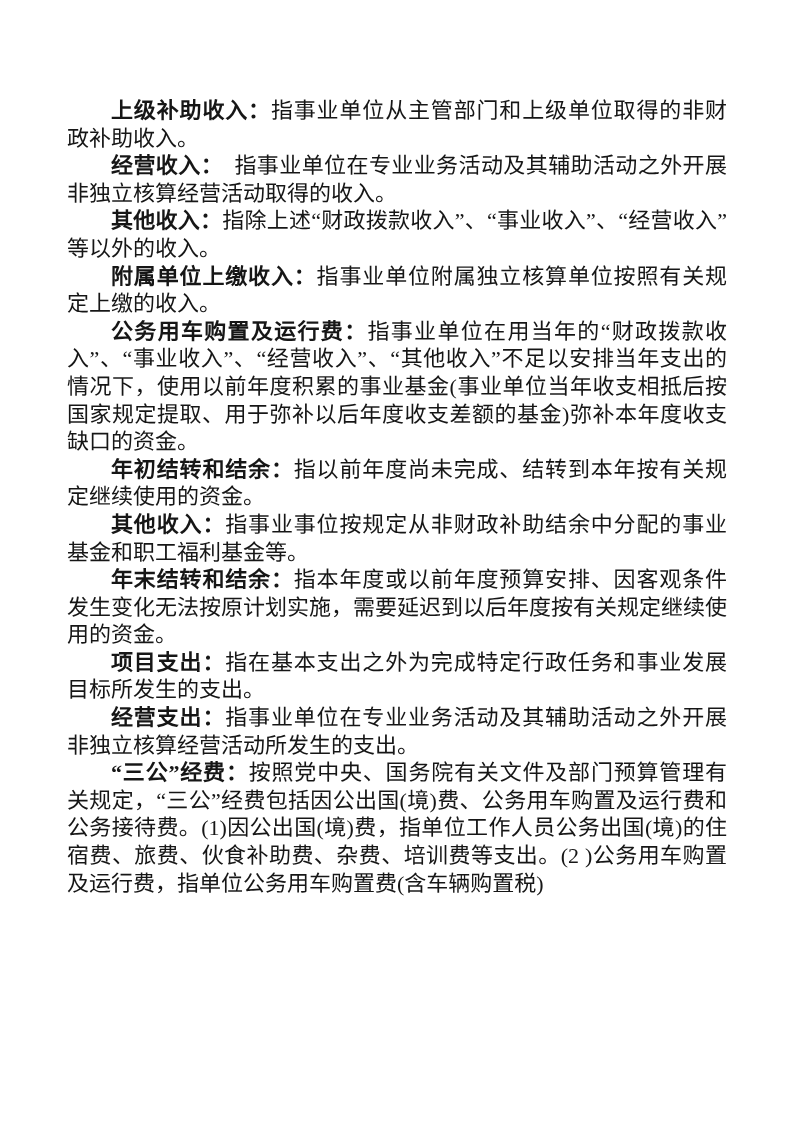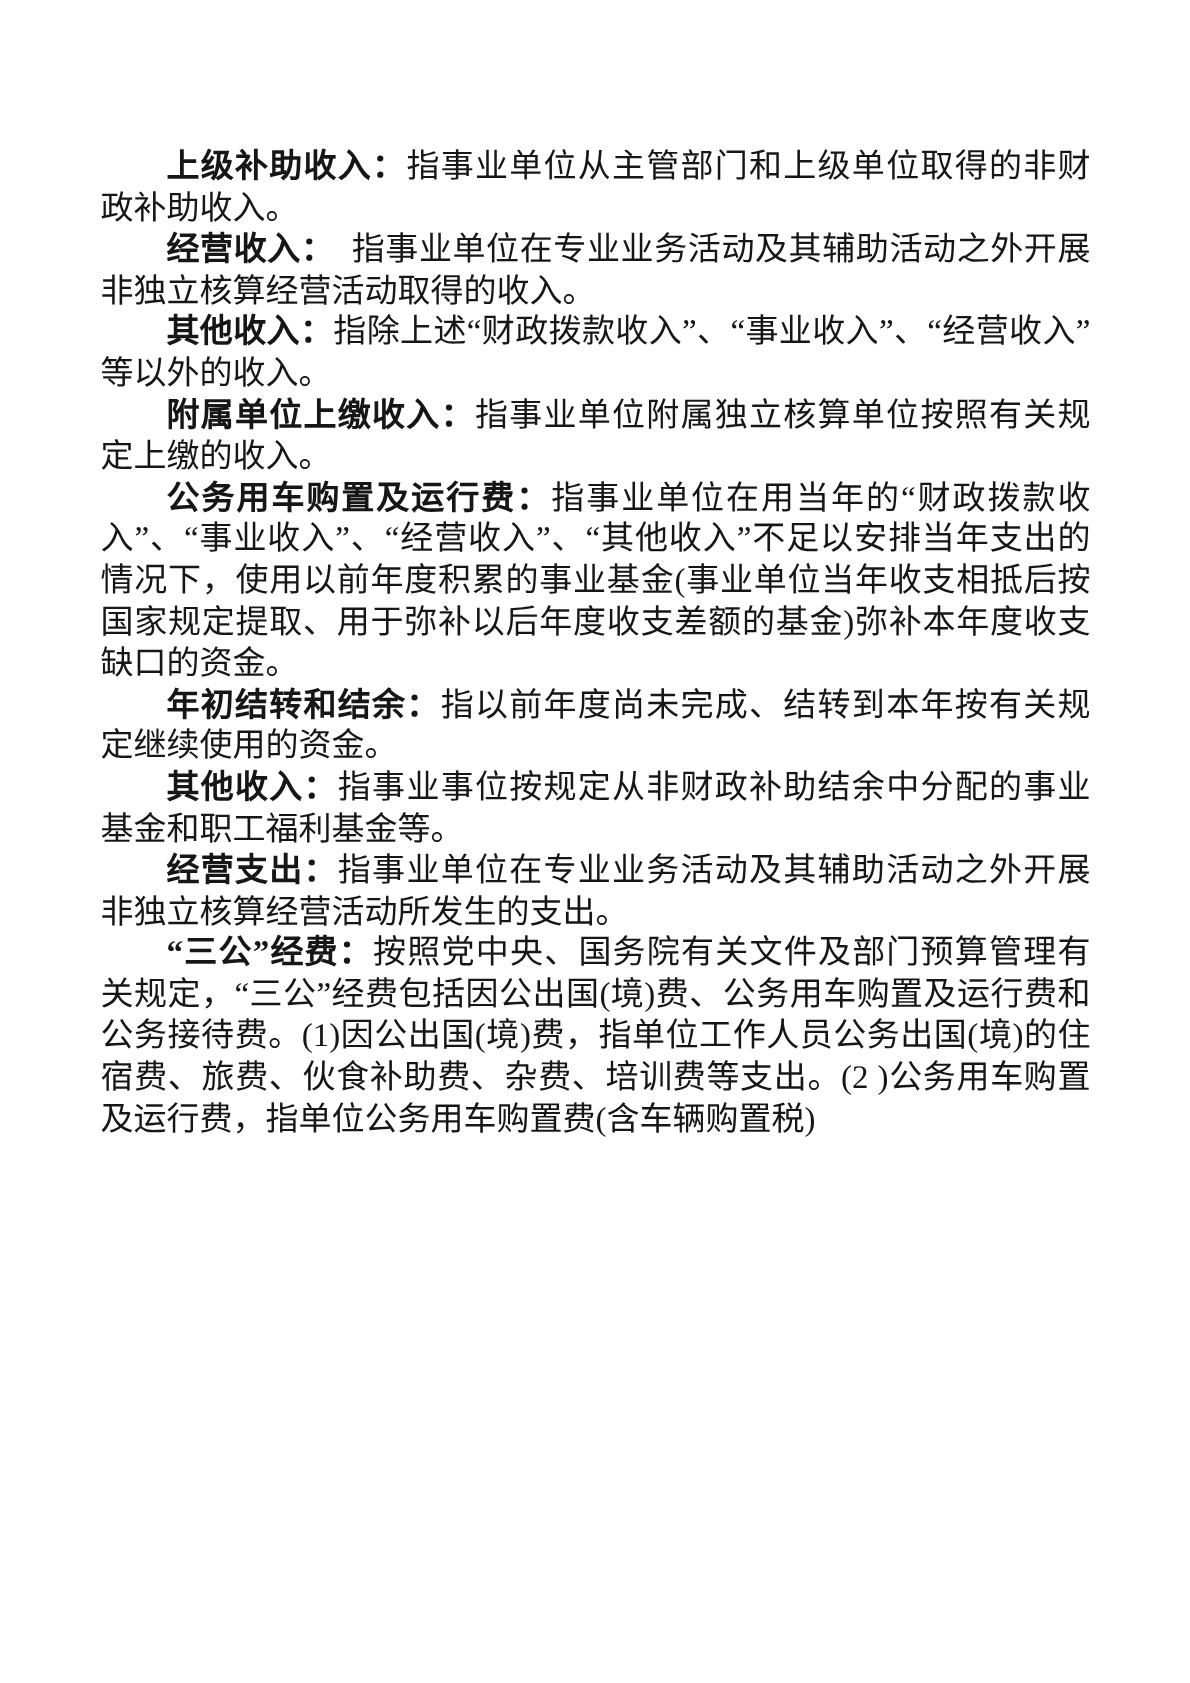--- a/index.html
+++ b/index.html
@@ -52,21 +52,23 @@
     <p class="para"><span class="term">其他收入：</span><span class="def">指除上述“财政拨款收入”、“事业收入”、“经营收入”等以外的收入。</span></p>
 
     <p class="para"><span class="term">附属单位上缴收入：</span><span class="def">指事业单位附属独立核算单位按照有关规定上缴的收入。</span></p>
 
     <p class="para"><span class="term">公务用车购置及运行费：</span><span class="def">指事业单位在用当年的“财政拨款收入”、“事业收入”、“经营收入”、“其他收入”不足以安排当年支出的情况下，使用以前年度积累的事业基金(事业单位当年收支相抵后按国家规定提取、用于弥补以后年度收支差额的基金)弥补本年度收支缺口的资金。</span></p>
 
     <p class="para"><span class="term">年初结转和结余：</span><span class="def">指以前年度尚未完成、结转到本年按有关规定继续使用的资金。</span></p>
 
     <p class="para"><span class="term">其他收入：</span><span class="def">指事业事位按规定从非财政补助结余中分配的事业基金和职工福利基金等。</span></p>
 
+    <p class="para"><span class="term">年末结转和结余：</span><span class="def">指本年度或以前年度预算安排、因客观条件发生变化无法按原计划实施，需要延迟到以后年度按有关规定继续使用的资金。</span></p>
 
 
+    <p class="para"><span class="term">项目支出：</span><span class="def">指在基本支出之外为完成特定行政任务和事业发展目标所发生的支出。</span></p>
 
     <p class="para"><span class="term">经营支出：</span><span class="def">指事业单位在专业业务活动及其辅助活动之外开展非独立核算经营活动所发生的支出。</span></p>
 
     <p class="para"><span class="term">“三公”经费：</span><span class="def">按照党中央、国务院有关文件及部门预算管理有关规定，“三公”经费包括因公出国(境)费、公务用车购置及运行费和公务接待费。(1)因公出国(境)费，指单位工作人员公务出国(境)的住宿费、旅费、伙食补助费、杂费、培训费等支出。(2 )公务用车购置及运行费，指单位公务用车购置费(含车辆购置税)</span></p>
 
   </div>
 </div>
 
 </body></html>

